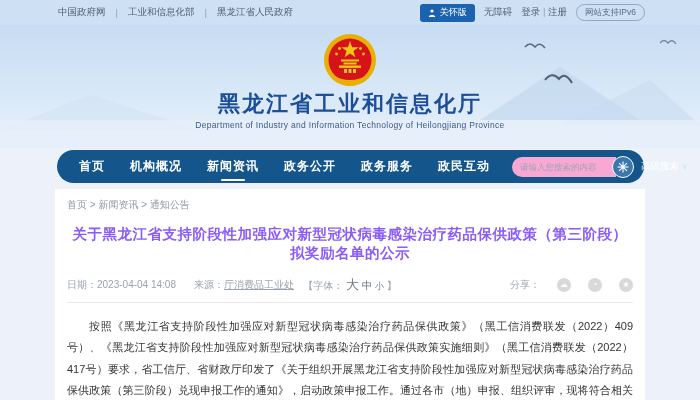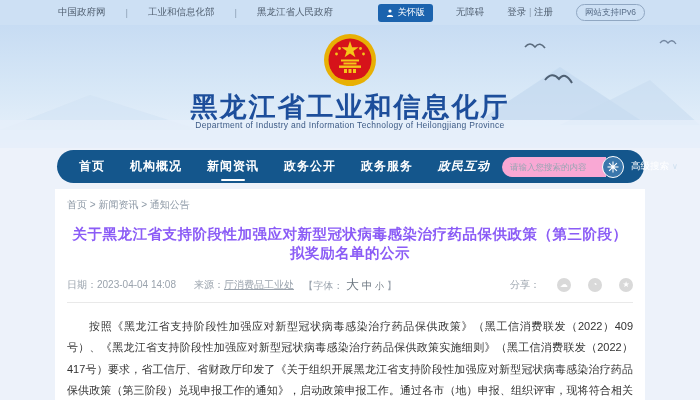--- a/index.html
+++ b/index.html
@@ -11,22 +11,22 @@
   }
 
   
   .topbar {
     position:absolute; top:0; left:0; width:700px; height:25px;
     background:#cde0f4;
     display:flex; align-items:center; justify-content:space-between;
     padding:0 55px 0 58px;
     font-size:9.5px; color:#4e5d6e;
   }
-  .topbar-left { display:flex; align-items:center; gap:20px; }
-  .topbar-right { display:flex; align-items:center; gap:23px; }
+  .topbar-left { display:flex; align-items:center; gap:10px; }
+  .topbar-right { display:flex; align-items:center; gap:9px; }
   .topbar a, .toplink { color:#4e5d6e; text-decoration:none; cursor:pointer; }
   .sep { color:#8fa2b6; }
   .care-btn {
     background:#1b63ae; color:#fff; border:none; border-radius:3px;
     font-size:9px; padding:2.5px 8px; display:flex; align-items:center; gap:4px;
     cursor:pointer;
   }
   .ipv6-pill {
     border:1px solid #90a7c2; border-radius:10px; color:#5a6f8a;
     font-size:8.5px; padding:1.5px 8px; background:transparent; cursor:pointer;
@@ -35,21 +35,21 @@
   
   .banner {
     position:absolute; top:25px; left:0; width:700px; height:123px;
     background:linear-gradient(180deg,#c7dcf3 0%,#d8e8f7 55%,#e9f1fa 100%);
     overflow:hidden;
   }
   .banner svg.scene { position:absolute; top:0; left:0; }
   .emblem { position:absolute; left:319px; top:6px; }
   .banner-title {
     position:absolute; top:64px; left:0; width:700px; text-align:center;
-    font-size:27px; font-weight:bold; color:#1d4e9b; letter-spacing:2px;
+    font-size:22px; font-weight:bold; color:#1d4e9b; letter-spacing:2px;
   }
   .banner-sub {
     position:absolute; top:95px; left:0; width:700px; text-align:center;
     font-size:8.5px; color:#3d5a85; letter-spacing:0.3px;
   }
 
   
   .nav {
     position:absolute; top:150px; left:57px; width:587px; height:33px;
     background:#14568c; border-radius:17px;
@@ -175,21 +175,21 @@
   <div class="banner-title">黑龙江省工业和信息化厅</div>
   <div class="banner-sub">Department of Industry and Information Technology of Heilongjiang Province</div>
 </div>
 
 <div class="nav">
   <span class="nav-item">首页</span>
   <span class="nav-item">机构概况</span>
   <span class="nav-item active">新闻资讯</span>
   <span class="nav-item">政务公开</span>
   <span class="nav-item">政务服务</span>
-  <span class="nav-item" style="margin-right:12px;font-style:italic;">政民互动</span>
+  <span class="nav-item" style="margin-right:22px;">政民互动</span>
   <div class="nav-search">
     <input class="search-box" type="text" placeholder="请输入您搜索的内容" style="">
     <div class="snow-btn">
       <svg width="12" height="12" viewBox="0 0 12 12">
         <g stroke="#fff" stroke-width="1.1">
           <line x1="6" y1="0.5" x2="6" y2="11.5"></line>
             <line x1="0.5" y1="6" x2="11.5" y2="6"></line>
           <line x1="2.1" y1="2.1" x2="9.9" y2="9.9"></line>
             <line x1="9.9" y1="2.1" x2="2.1" y2="9.9"></line>
         </g>

